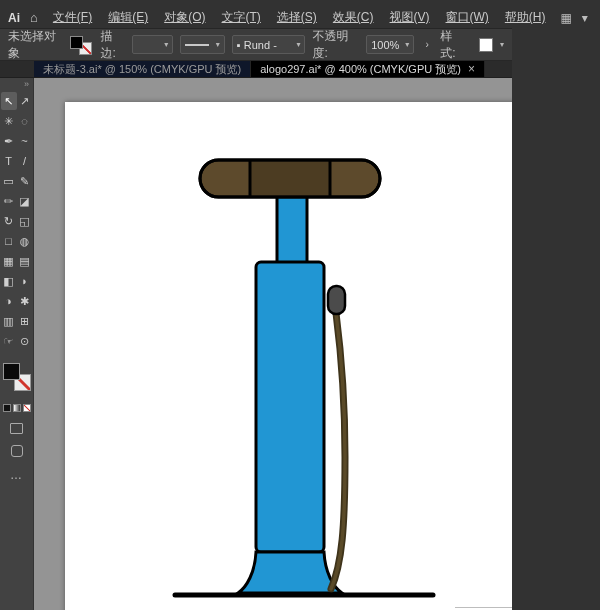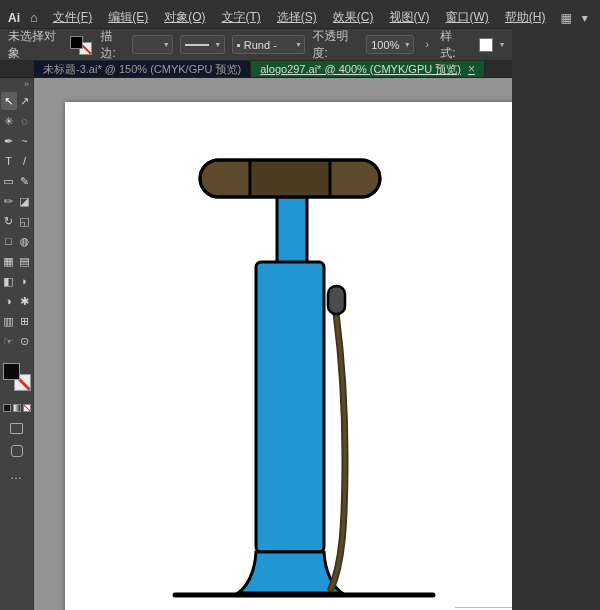--- a/index.html
+++ b/index.html
@@ -37,21 +37,21 @@
   .mini-swatch { width:14px; height:14px; background:#ffffff; border:1px solid #777; }
   .cb-spacer { flex:1; }
   .cb-style-dd { display:flex; align-items:center; gap:3px; }
 
   
   .tabbar { height:17px; background:#2b2b2b; display:flex; align-items:stretch;
             padding-left:34px; border-bottom:1px solid #1f1f1f; }
   .tab { display:flex; align-items:center; padding:0 9px; font-size:11px;
          background:#0f172a; color:#9b9b9b; border-right:1px solid #242424;
          white-space:nowrap; cursor:default; }
-  .tab.active { background:#14532d; color:#d8d8d8;text-decoration:underline; }
+  .tab.active { background:#000000; color:#d8d8d8; }
   .tab-close { margin-left:7px; color:#b5b5b5; font-size:12px; line-height:1; }
 
   
   .content { position:absolute; top:71px; left:0; right:0; bottom:0; display:flex; }
   .toolbar { flex:0 0 34px; width:34px; background:#424242; border-right:1px solid #333;
              display:flex; flex-direction:column; align-items:center; }
   .tb-head { align-self:flex-end; color:#9a9a9a; font-size:9px; padding:1px 4px 2px; }
   #tools-grid { display:grid; grid-template-columns:16px 16px; grid-auto-rows:20px;
                 justify-items:center; align-items:center; }
   .tool { width:16px; height:18px; display:flex; align-items:center; justify-content:center;

